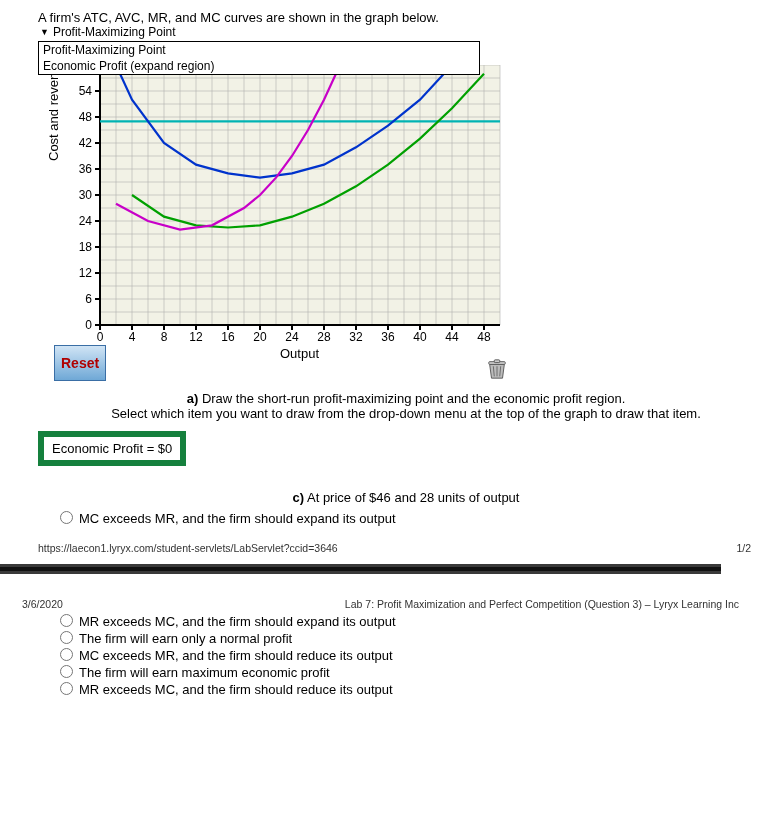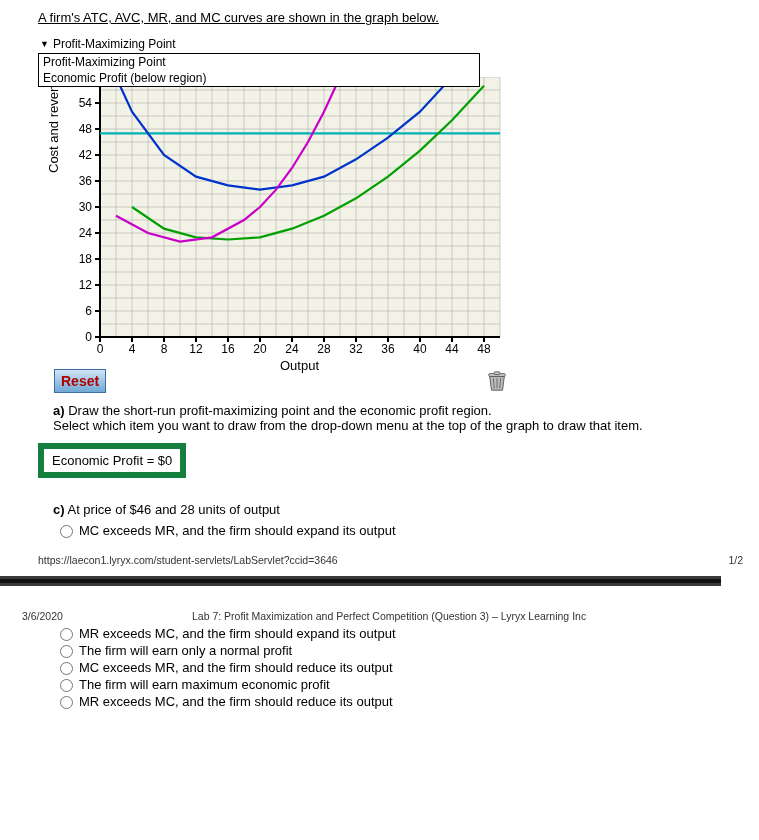--- a/index.html
+++ b/index.html
@@ -9,22 +9,20 @@
     font-size: 13px;
     color: #000;
     background: #fff;
     width: 759px;
   }
   .page {
     padding: 10px 0 0 38px;
     box-sizing: border-box;
   }
   .intro {
-    margin-bottom: 12px;
-    text-decoration: underline;
   }
   .dropdown-wrap {
     position: relative;
     margin-bottom: 2px;
     display: flex;
     align-items: center;
   }
   .dropdown-toggle {
     font-size: 12px;
     display: inline-flex;
@@ -65,74 +63,74 @@
   .reset-btn {
     position: absolute;
     left: 16px;
     bottom: 0px;
     background: linear-gradient(#d0e4f5, #6fa8d6);
     border: 1px solid #3a6ea5;
     font-family: Verdana, sans-serif;
     font-size: 14px;
     font-weight: bold;
     color: #b00000;
-    padding: 3px 6px;
+    padding: 9px 6px;
     cursor: pointer;
   }
   .trash-icon {
     position: absolute;
     right: 10px;
     bottom: 0px;
     width: 22px;
     height: 24px;
   }
-  .q-part { margin: 10px 0 6px 15px; }
+  .q-part { margin: 10px 0 6px 15px; text-align: center; }
   .q-part b { font-weight: bold; }
   .profit-box {
     display: inline-block;
     border: 6px solid #15803d;
     padding: 4px 8px;
     margin: 4px 0 14px 0;
     font-size: 13px;
   }
   .opt-row {
     display: flex;
-    align-items: flex-end;
+    align-items: flex-start;
     margin: 2px 0 2px 22px;
     font-size: 13px;
   }
   .opt-row input[type=radio] {
     margin: 0 6px 0 0;
     accent-color: #999;
   }
   .url-line {
     font-size: 10.5px;
     color: #333;
     display: flex;
     justify-content: space-between;
-    padding: 14px 16px 6px 0;
+    padding: 14px 8px 6px 0;
   }
   .hr-thick {
     height: 10px;
     background: #3a3a3a;
     margin: 4px 0 0 -38px;
     width: 759px;
   }
   .hr-thick .inner {
     height:4px; background:#111; position:relative; top:3px;
   }
   .date-row {
     font-size: 10.5px;
     color: #333;
     padding: 14px 20px 2px 0;
     margin-left:-16px;
     display:flex;
   }
   .date-row .dt { width: 170px; }
-  .date-row .ttl { flex:1; text-align:left; }
+  .date-row .ttl { flex:1; text-align:right; }
   .y-axis-label {
     position:absolute;
     left:8px; top:120px;
     transform: rotate(-90deg);
     transform-origin: left top;
     font-size:13px;
     white-space: nowrap;
   }
   .x-axis-label {
     position:absolute;
@@ -152,21 +150,21 @@
 
   <div class="intro">A firm's ATC, AVC, MR, and MC curves are shown in the graph below.</div>
 
   <div class="dropdown-wrap">
     <span class="dropdown-toggle">
       <span class="caret">▼</span>
       <span>Profit-Maximizing Point</span>
     </span>
     <div class="dropdown-list">
       <div>Profit-Maximizing Point</div>
-      <div>Economic Profit (below region)</div>
+      <div>Economic Profit (expand region)</div>
     </div>
   </div>
 
   <div class="chart-container">
     <div class="y-axis-label">Cost and revenues</div>
     <div class="x-axis-label">Output</div>
 
     <div class="curve-label" style="left:78px; top:54px; color:#00b3b3;">MR</div>
     <div class="curve-label" style="left:102px; top:134px; color:#00a000;">AVC</div>
     <div class="curve-label" style="left:78px; top:150px; color:#c800c8;">MC</div>

